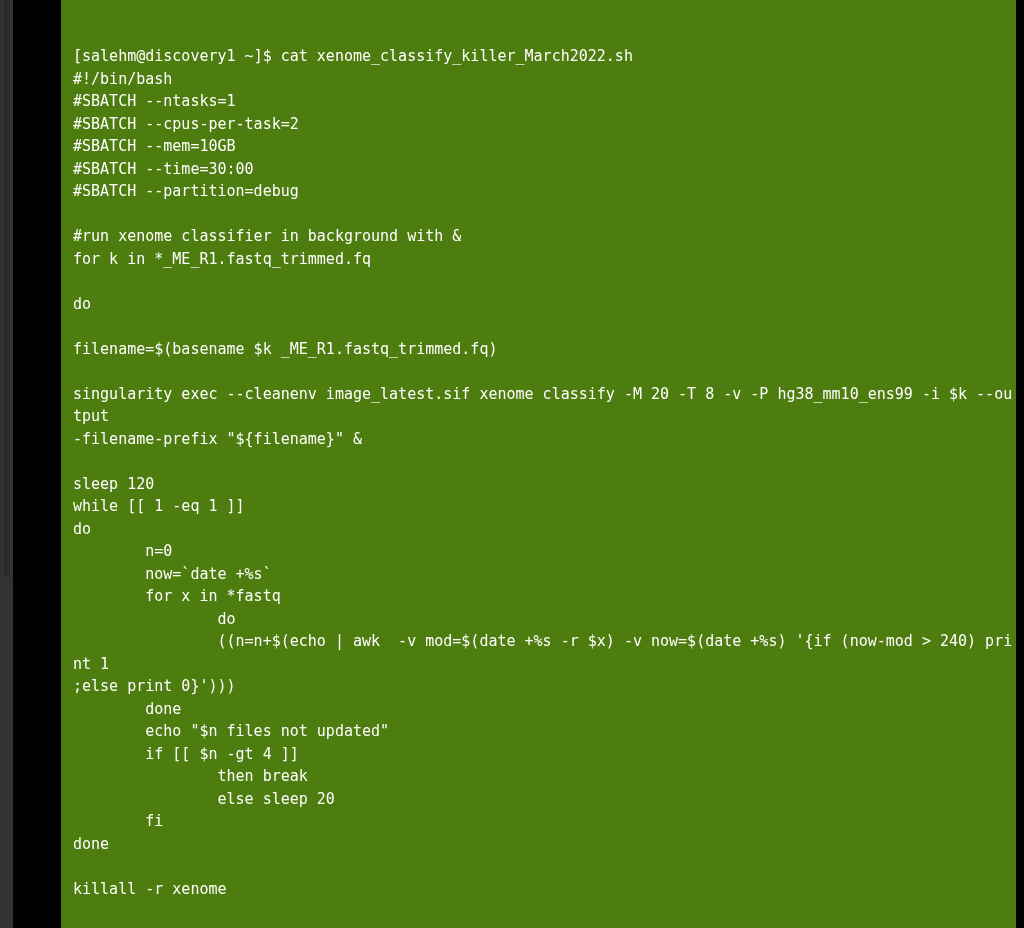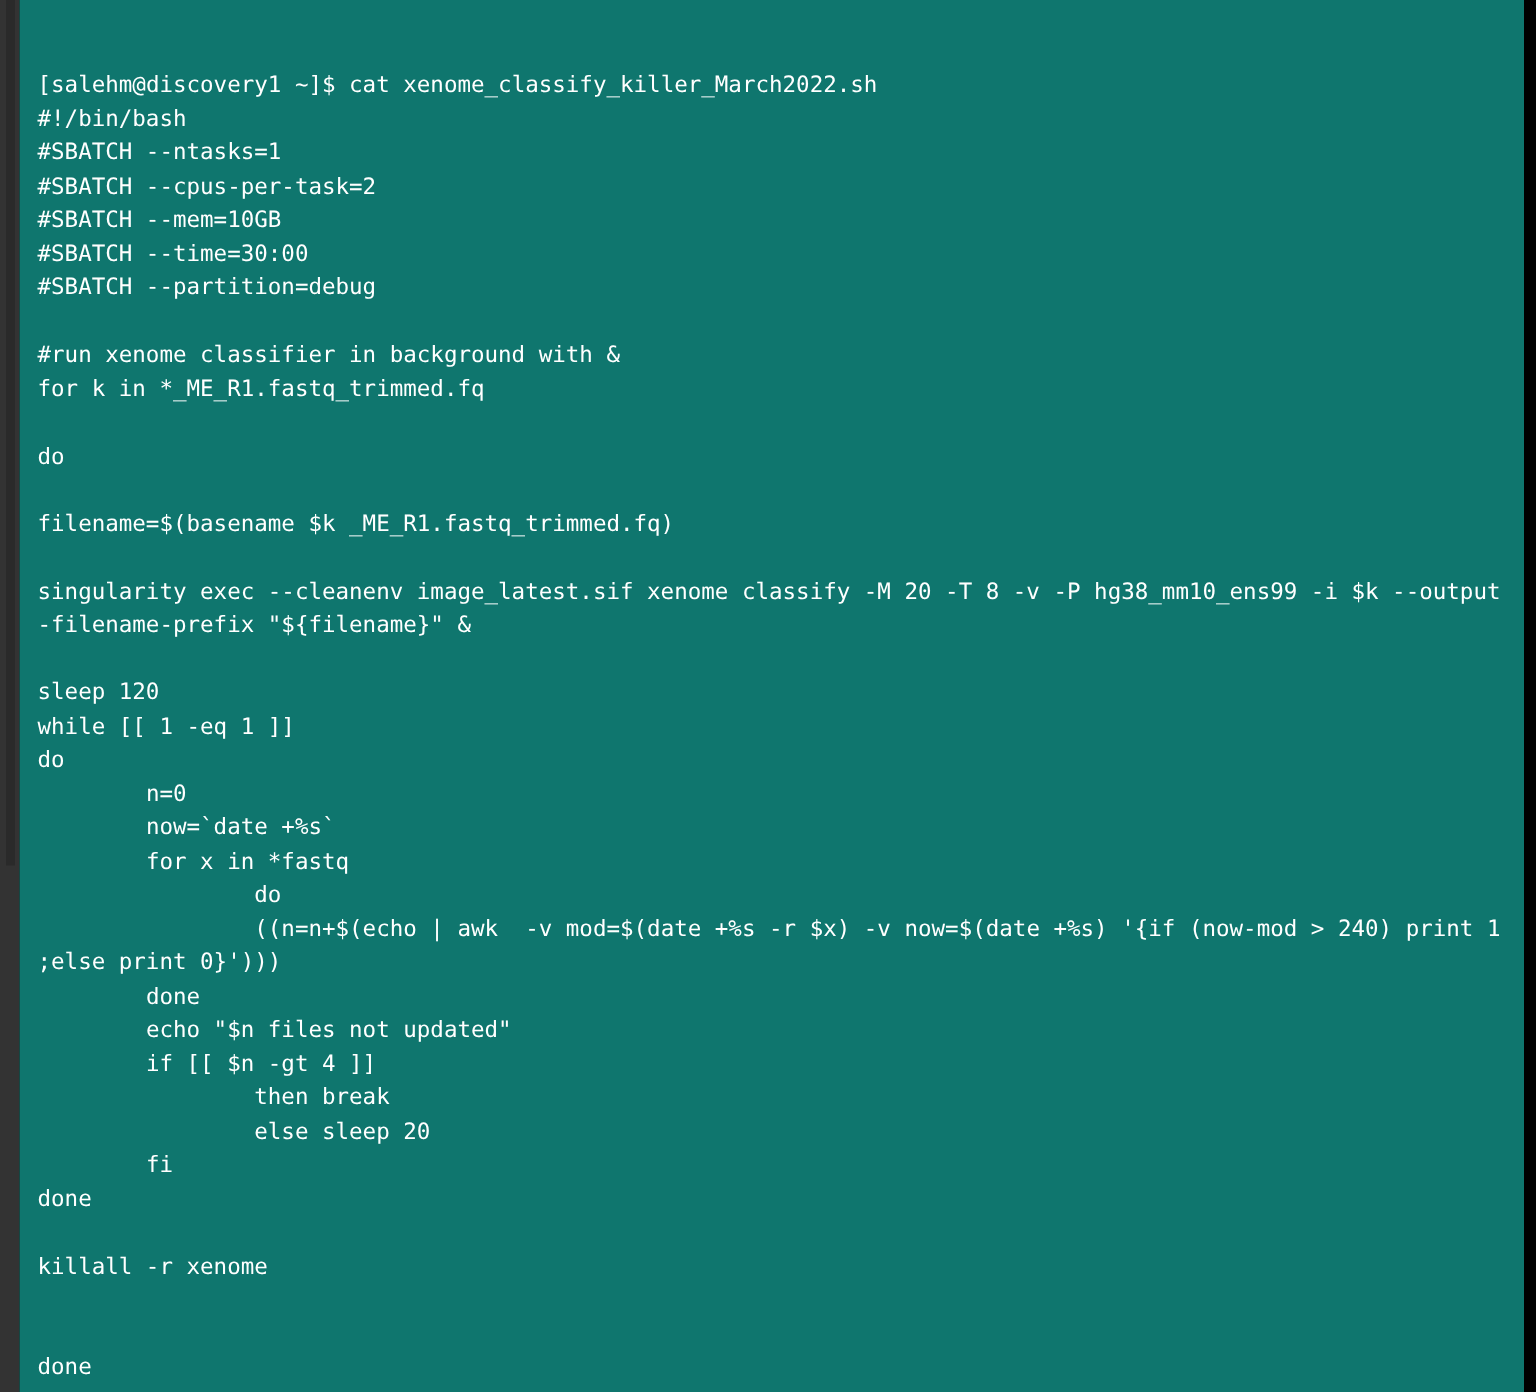--- a/index.html
+++ b/index.html
@@ -26,25 +26,26 @@
       align-items: center;
     }
     .left-gutter-top {
       height: 62.2%;
       width: 6px;
       background: #2a2a2a;
       margin-top: 0;
     }
     .main {
       flex: 1;
-      background: #0f766e;
+      background: #4d7c0f;
       padding: 0 0 0 12px;
       white-space: pre;
       overflow: hidden;
       position: relative;
+      margin-left: 48px;
     }
     .right-gutter {
       width: 8px;
       height: 100%;
       background: #000;
       flex-shrink: 0;
       color: #888;
       font-size: 13px;
       overflow: hidden;
     }

